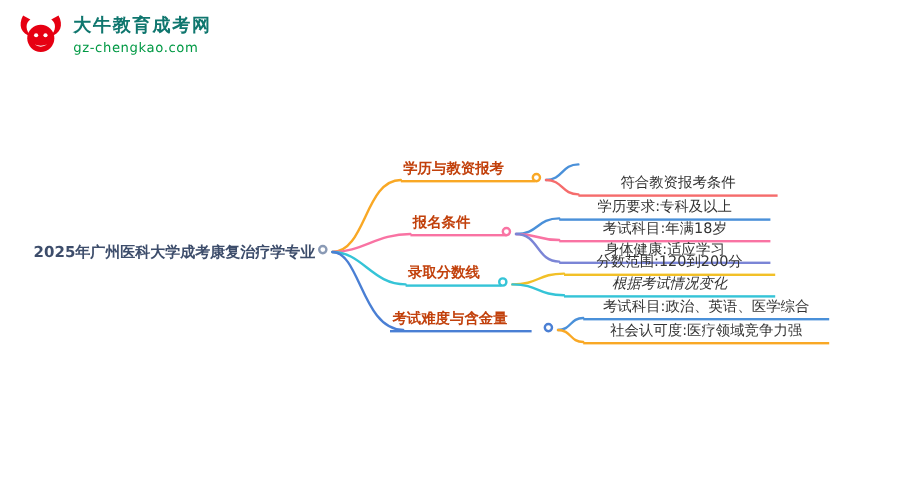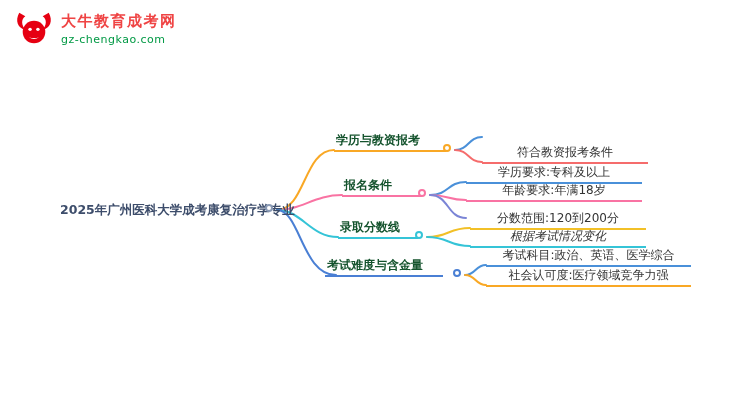--- a/index.html
+++ b/index.html
@@ -16,41 +16,41 @@
   svg.links { position:absolute; left:0; top:0; pointer-events:none; }
   svg.links path { fill:none; stroke-width:2; stroke-linecap:round; }
 
   
   .logo { position:absolute; left:14px; top:12px; display:flex; align-items:flex-start; gap:7px; }
   .logo-title { font-size:15px; font-weight:700; letter-spacing:1.5px; line-height:18px; }
   .logo-url { font-size:11px; letter-spacing:0.5px; margin-top:3px; }
 
   
   .node { position:absolute; font-size:12px; line-height:15px; color:#333; padding-bottom:2px; white-space:nowrap; }
-  .root-label { position:absolute; font-size:12.5px; font-weight:700; line-height:16px; white-space:nowrap;margin-left:32px; }
-  .branch { border-bottom:2px solid #999; font-weight:600; color:#14532d; padding-left:2px; }
+  .root-label { position:absolute; font-size:12.5px; font-weight:700; line-height:16px; white-space:nowrap; }
+  .branch { border-bottom:2px solid #999; font-weight:600; color:#c2410c; padding-left:2px; }
   .leaf { border-bottom:2px solid #999; text-align:center; }
   .dot { position:absolute; width:8px; height:8px; border:2px solid #999; border-radius:50%; background:#fff; }
 </style>
 </head>
 <body>
 
 <div class="stage">
 
   <div class="logo">
     <svg viewBox="0 0 46 38" width="40" height="33" style="color: rgb(230, 0, 18);">
       <path fill="currentColor" d="M6,1 C1,10 4,19 14,21 C8,16 8,8 13,5 Z"></path>
       <path fill="currentColor" d="M40,1 C45,10 42,19 32,21 C38,16 38,8 33,5 Z"></path>
       <ellipse fill="currentColor" cx="23" cy="23" rx="13" ry="13"></ellipse>
       <circle fill="#ffffff" cx="18.5" cy="20" r="2"></circle>
       <circle fill="#ffffff" cx="27.5" cy="20" r="2"></circle>
       <path fill="#ffffff" d="M17,29 Q23,33 29,29 Q23,31 17,29 Z"></path>
     </svg>
     <div class="logo-text">
-      <div class="logo-title" style="color: #ef4444;">大牛教育成考网</div>
+      <div class="logo-title" style="color: #0f766e;">大牛教育成考网</div>
       <div class="logo-url" style="color: rgb(0, 153, 68);">gz-chengkao.com</div>
     </div>
   </div>
 
   <svg class="links" width="750" height="410">
     <path d="M277,210 C305,210 304,150 334,150" style="stroke: rgb(249, 168, 37);"></path>
     <path d="M277,210 C302,210 314,195 342,195" style="stroke: rgb(249, 115, 163);"></path>
     <path d="M277,210 C302,210 310,237 338,237" style="stroke: rgb(53, 196, 215);"></path>
     <path d="M277,210 C300,210 302,275 336,275" style="stroke: rgb(74, 127, 212);"></path>
 
@@ -71,21 +71,22 @@
   <div class="root-label" style="left: 28px; top: 202px; color: rgb(61, 77, 107);">2025年广州医科大学成考康复治疗学专业</div>
   <span class="dot" style="left: 265px; top: 204px; border-color: rgb(138, 154, 181);"></span>
 
   <div class="node branch" style="left: 334px; top: 133px; width: 112px; border-bottom-color: rgb(249, 168, 37);">学历与教资报考</div>
   <span class="dot" style="left: 443px; top: 144px; border-color: rgb(249, 168, 37);"></span>
   <div class="node branch" style="left: 342px; top: 178px; width: 80px; border-bottom-color: rgb(249, 115, 163);">报名条件</div>
 
   <div class="node leaf" style="left: 482px; top: 145px; width: 166px; border-bottom-color: rgb(245, 108, 108);">符合教资报考条件</div>
   <span class="dot" style="left: 418px; top: 189px; border-color: rgb(249, 115, 163);"></span>
   <div class="node leaf" style="left: 466px; top: 165px; width: 176px; border-bottom-color: rgb(74, 144, 217);">学历要求:专科及以上</div>
-  <div class="node leaf" style="left: 466px; top: 183px; width: 176px; border-bottom-color: rgb(249, 115, 163);">年龄要求:年满18岁</div>
+  <div class="node leaf" style="left: 466px; top: 183px; width: 176px; border-bottom-color: rgb(249, 115, 163);">考试科目:年满18岁</div>
+  <div class="node leaf" style="left: 466px; top: 201px; width: 176px; border-bottom-color: rgb(123, 133, 214);">身体健康:适应学习</div>
 
   <div class="node branch" style="left: 338px; top: 220px; width: 80px; border-bottom-color: rgb(53, 196, 215);">录取分数线</div>
   <span class="dot" style="left: 415px; top: 231px; border-color: rgb(53, 196, 215);"></span>
   <div class="node leaf" style="left: 470px; top: 211px; width: 176px; border-bottom-color: rgb(242, 192, 39);">分数范围:120到200分</div>
   <div class="node leaf" style="left: 470px; top: 229px; width: 176px; border-bottom-color: rgb(53, 196, 215); font-style: italic;">根据考试情况变化</div>
 
   <div class="node branch" style="left: 325px; top: 258px; width: 118px; border-bottom-color: rgb(74, 127, 212);">考试难度与含金量</div>
   <span class="dot" style="left: 453px; top: 269px; border-color: rgb(74, 127, 212);"></span>
   <div class="node leaf" style="left: 486px; top: 268px; width: 205px; border-bottom-color: rgb(249, 168, 37);">社会认可度:医疗领域竞争力强</div>
   <div class="node leaf" style="left: 486px; top: 248px; width: 205px; border-bottom-color: rgb(74, 144, 217);">考试科目:政治、英语、医学综合</div>

